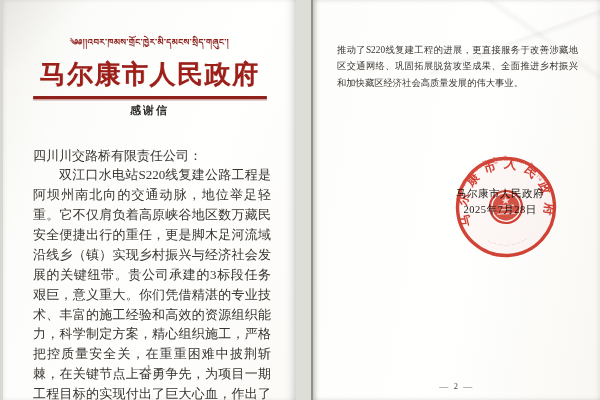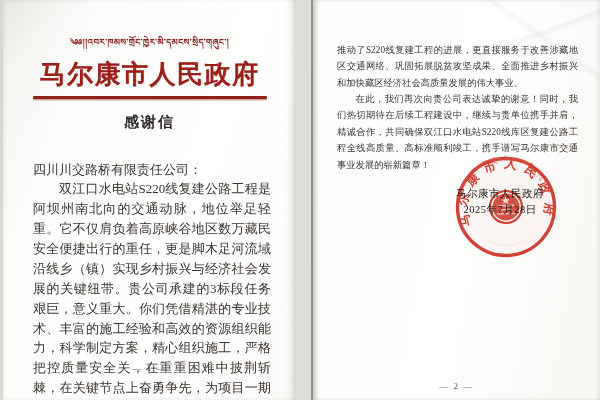--- a/index.html
+++ b/index.html
@@ -40,21 +40,21 @@
   .org-title {
     margin-top:1px; text-align:center; font-size:26px; font-weight:bold;
     color:#9c1f1a; letter-spacing:1.5px;
     text-shadow:.4px .4px 0 rgba(156,31,26,.45);
   }
   .red-rule {
     width:234px; height:2.5px; margin:4px auto 0; background:#8e211c;
     box-shadow:0 1.6px 0 rgba(142,33,28,.4); border-radius:1px;
   }
   .letter-title {
-    margin-top:14px; text-align:center; font-size:15px; font-weight:bold;
+    margin-top:4px; text-align:center; font-size:11px; font-weight:bold;
     color:#2e2a28; letter-spacing:2px;
   }
 
   .body-text {
     margin:28px 25px 0 30px; font-size:13px; line-height:1.53;
     text-align:justify; color:#38342f;
   }
   .body-text p.indent { text-indent:2em; }
 
   .page-right .body-text { margin:42px 22px 0 24px; font-size:9.3px; line-height:1.76; }
@@ -90,21 +90,20 @@
     <div class="body-text">
       <p>四川川交路桥有限责任公司：</p>
       <p class="indent">双江口水电站S220线复建公路工程是阿坝州南北向的交通动脉，地位举足轻重。它不仅肩负着高原峡谷地区数万藏民安全便捷出行的重任，更是脚木足河流域沿线乡（镇）实现乡村振兴与经济社会发展的关键纽带。贵公司承建的3标段任务艰巨，意义重大。你们凭借精湛的专业技术、丰富的施工经验和高效的资源组织能力，科学制定方案，精心组织施工，严格把控质量安全关，在重重困难中披荆斩棘，在关键节点上奋勇争先，为项目一期工程目标的实现付出了巨大心血，作出了突出贡献，不仅有力</p>
     </div>
     <div class="pageno">— 1 —</div>
   </div>
 
   <div class="page-right">
     <div class="body-text">
       <p>推动了S220线复建工程的进展，更直接服务于改善涉藏地区交通网络、巩固拓展脱贫攻坚成果、全面推进乡村振兴和加快藏区经济社会高质量发展的伟大事业。</p>
-      <p class="indent">在此，我们再次向贵公司表达诚挚的谢意！同时，我们热切期待在后续工程建设中，继续与贵单位携手并肩，精诚合作，共同确保双江口水电站S220线库区复建公路工程全线高质量、高标准顺利竣工，携手谱写马尔康市交通事业发展的崭新篇章！</p>
     </div>
 
     <div class="sig-block">
       <div>马尔康市人民政府</div>
       <div>2025年7月28日</div>
     </div>
 
     <svg class="seal" viewBox="-53 -53 106 106">
       <defs>
         <path id="arc-tb" d="M -44,-10 A 45,45 0 0 1 44,-10"></path>

